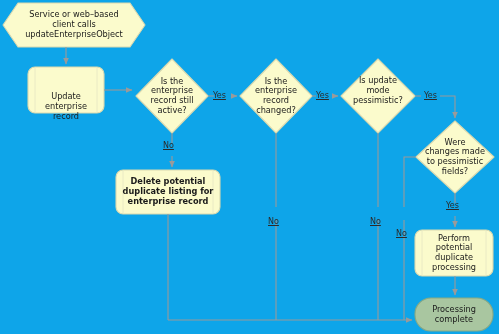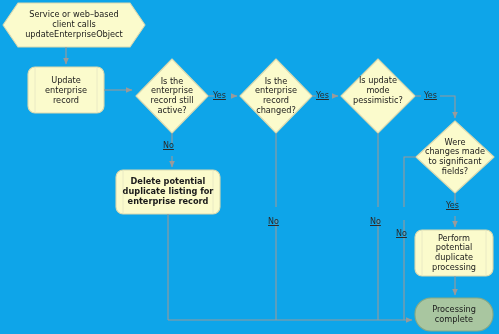--- a/index.html
+++ b/index.html
@@ -119,41 +119,41 @@
       <path d="M168,214 L168,320"></path>
 
       <path d="M168,320 L412,320" marker-end="url(#arrow)"></path>
     </g>
   </svg>
 
   <div class="node-label" style="left:3px;  top:3px;   width:142px; height:44px;">Service or web–based
 client calls
 updateEnterpriseObject</div>
 
-  <div class="node-label" style="left:30px; top:68px;  width:72px;  height:46px;">Update
+  <div class="node-label" style="left:30px; top:84px;  width:72px;  height:46px;">Update
 enterprise
 record</div>
 
   <div class="node-label" style="left:141px;top:69px;  width:62px;  height:54px;">Is the
 enterprise
 record still
 active?</div>
 
   <div class="node-label" style="left:245px;top:69px;  width:62px;  height:54px;">Is the
 enterprise
 record
 changed?</div>
 
   <div class="node-label" style="left:344px;top:69px;  width:68px;  height:44px;">Is update
 mode
 pessimistic?</div>
 
   <div class="node-label" style="left:418px;top:131px; width:74px;  height:52px;">Were
 changes made
-to significant
+to pessimistic
 fields?</div>
 
   <div class="node-label" style="left:118px;top:170px; width:100px; height:44px;font-weight:bold;">Delete potential
 duplicate listing for
 enterprise record</div>
 
   <div class="node-label" style="left:417px;top:230px; width:74px;  height:46px;border-radius:18px;">Perform
 potential
 duplicate
 processing</div>

